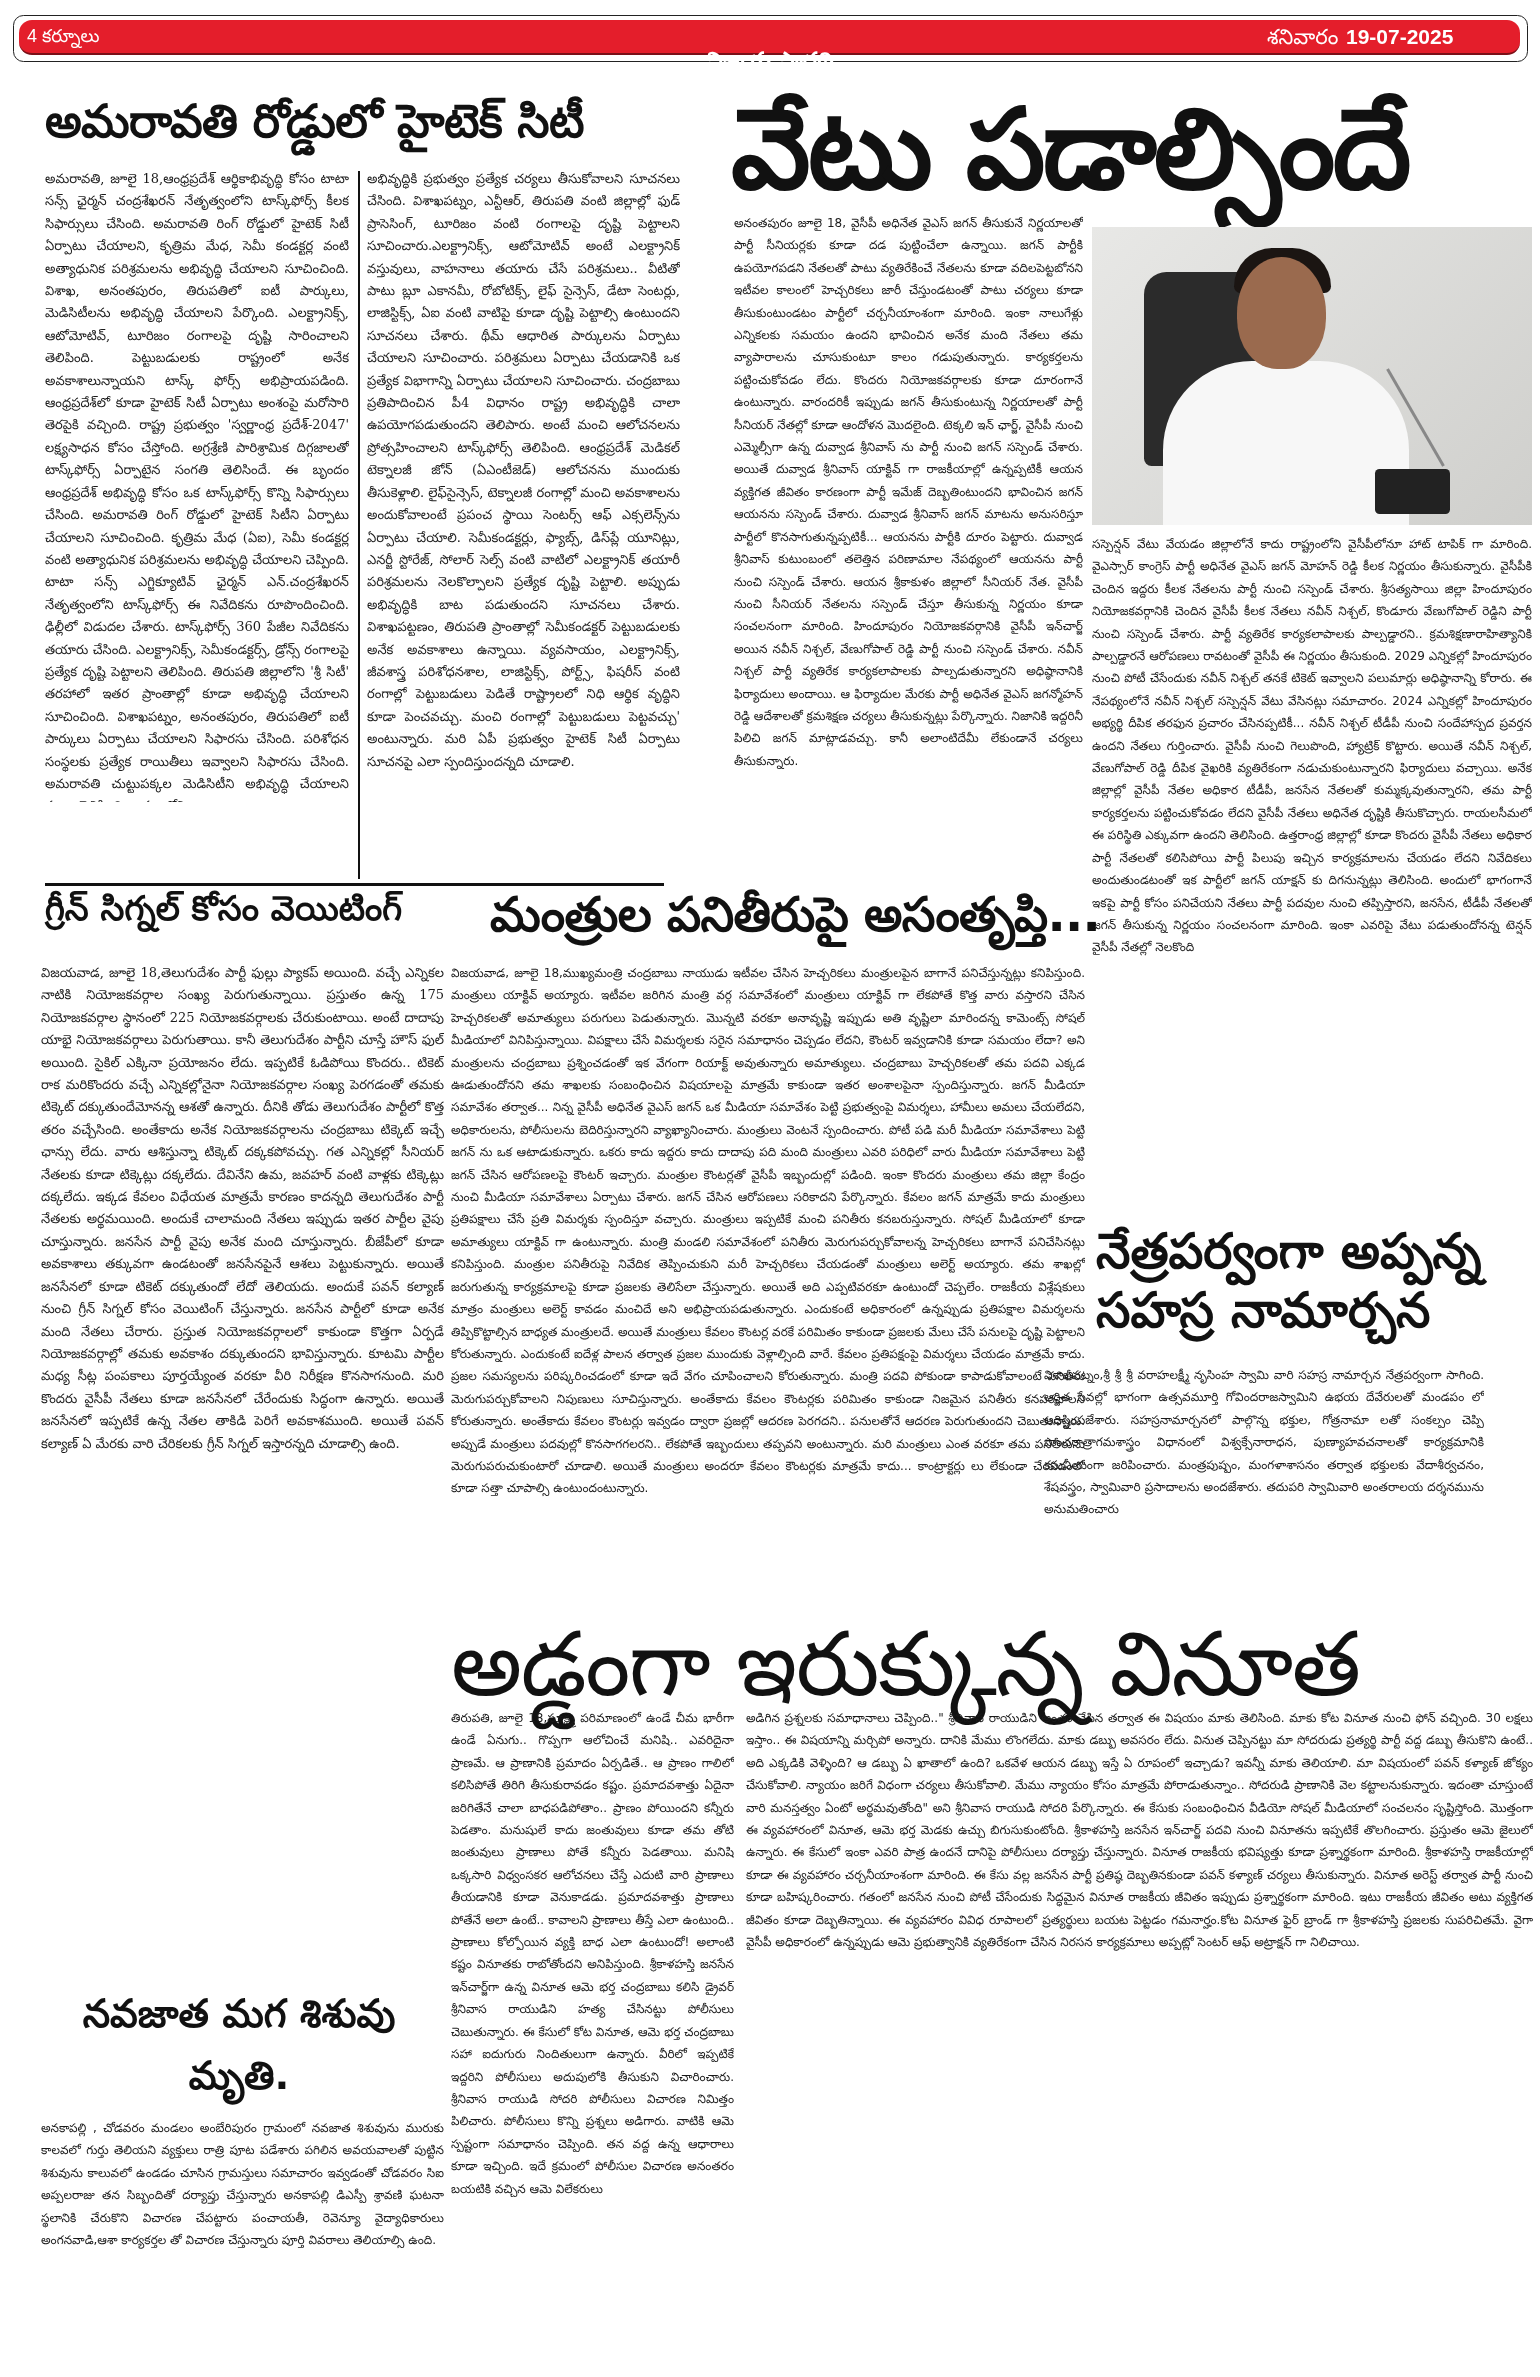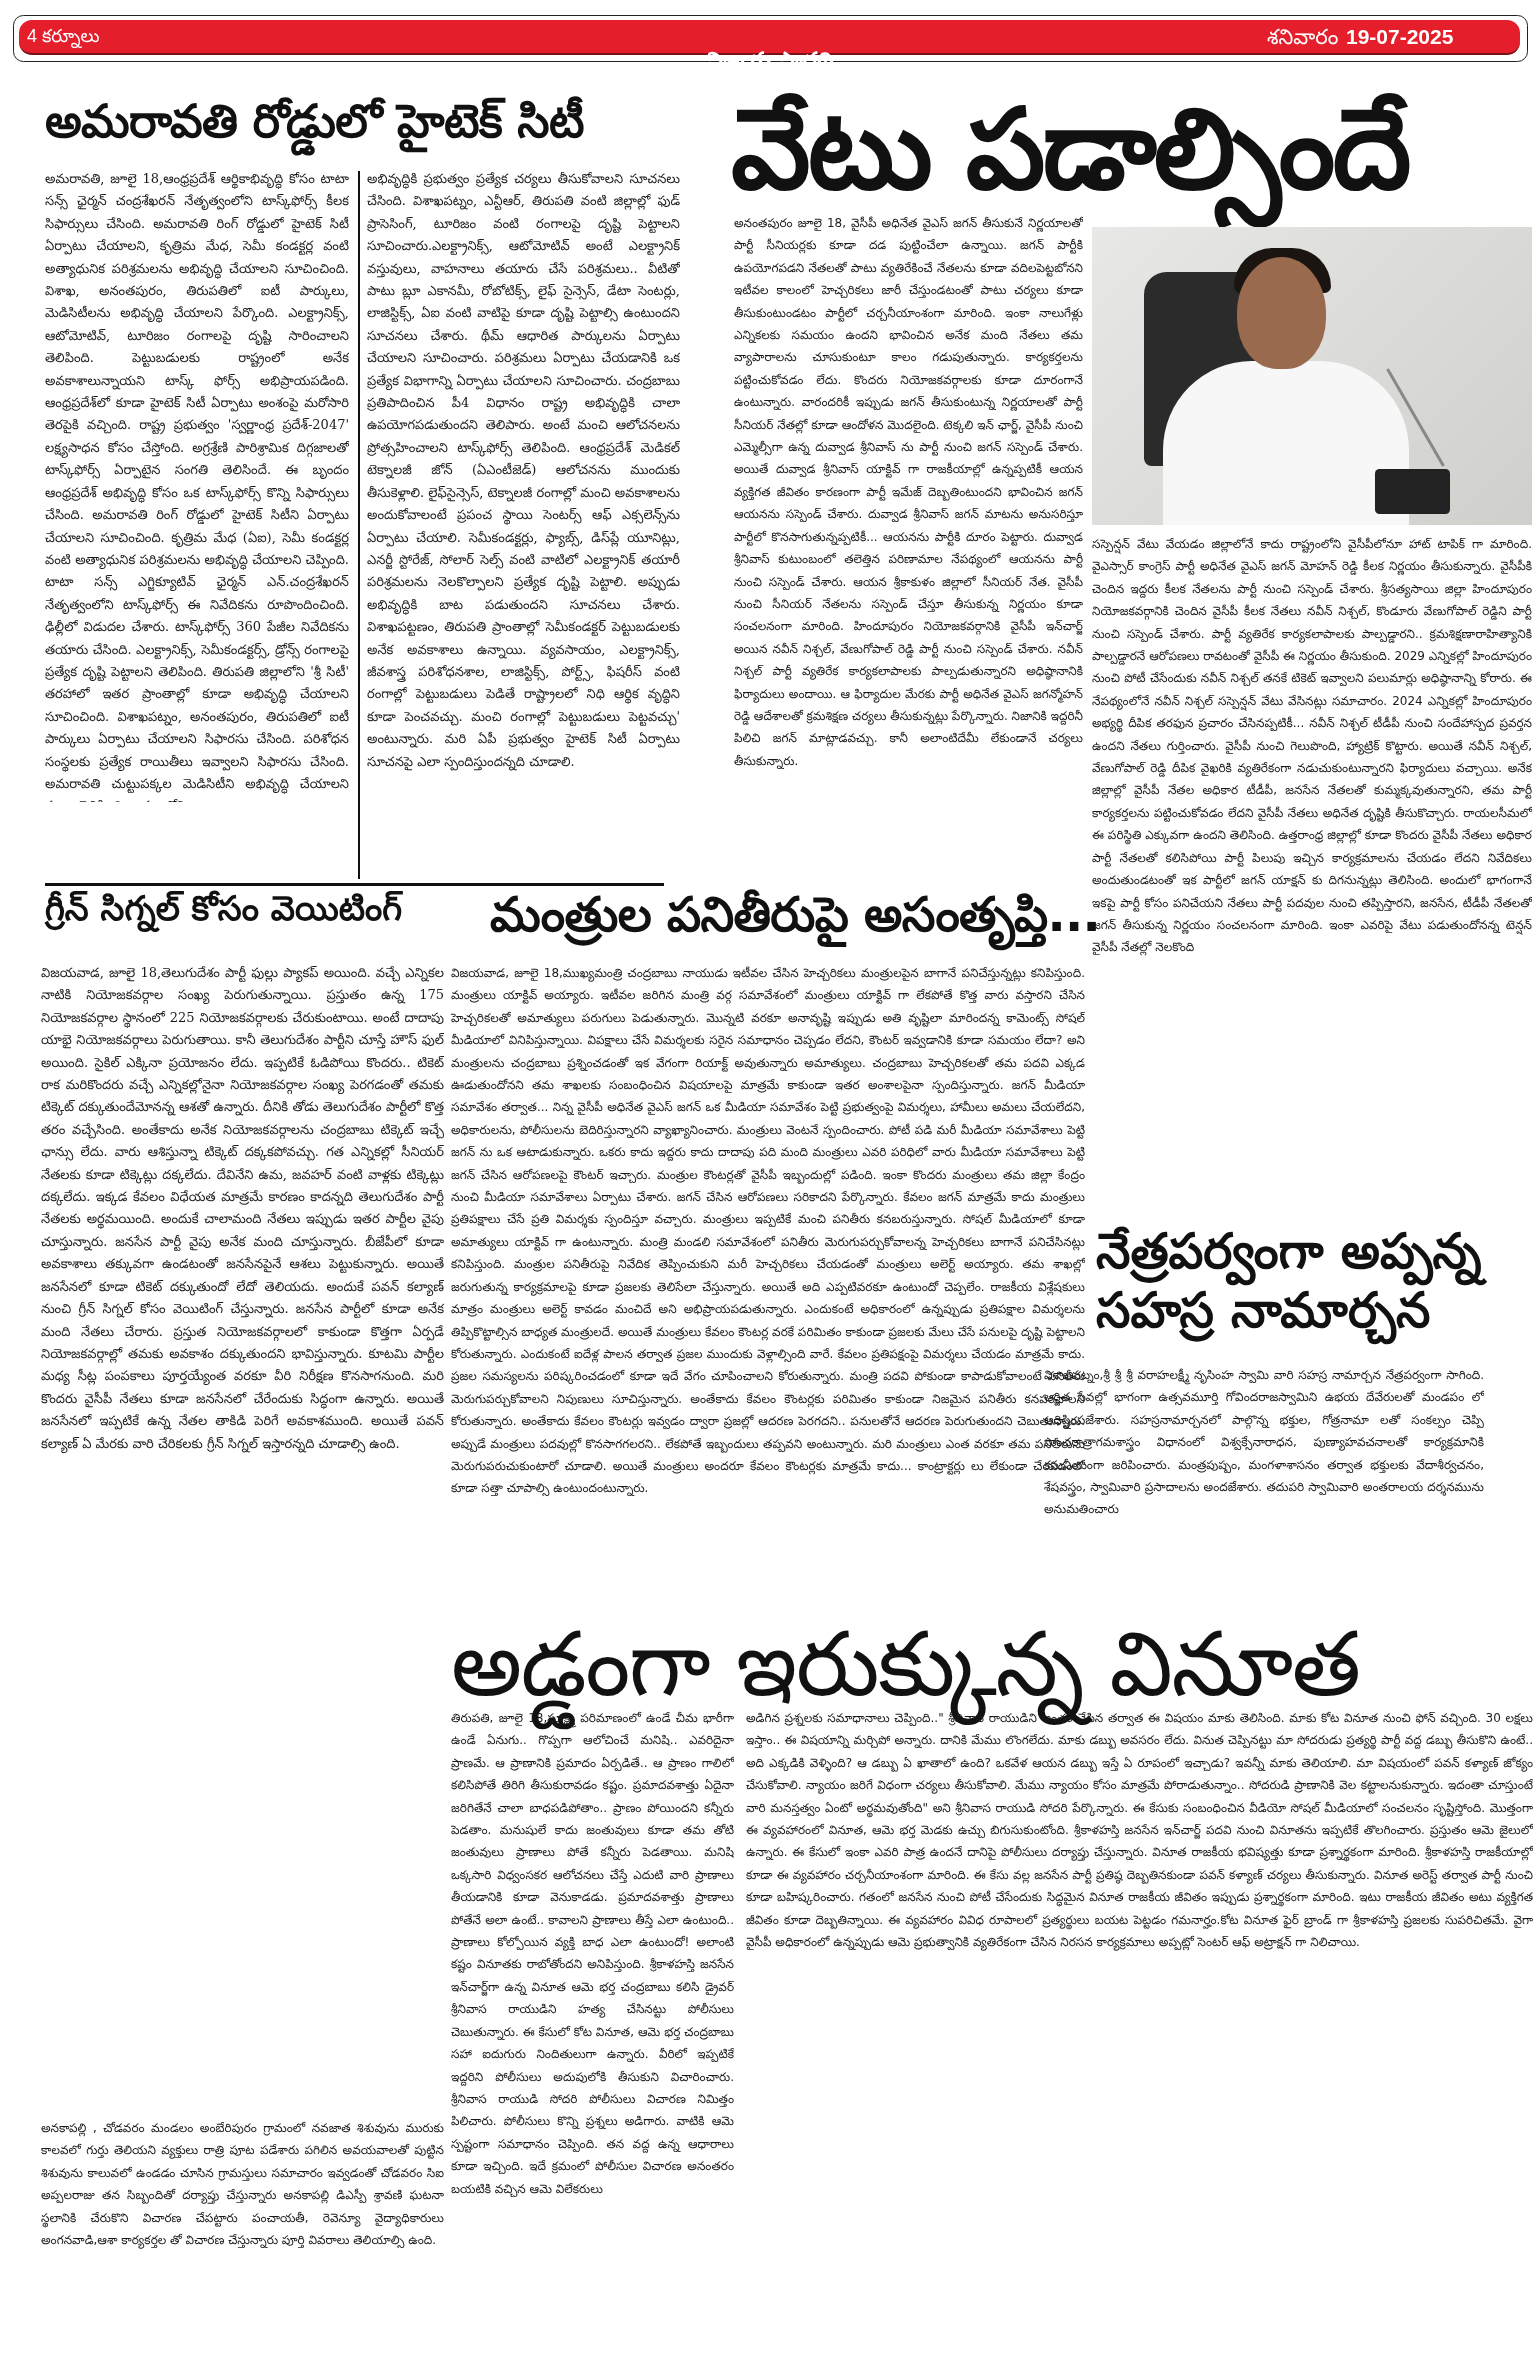--- a/index.html
+++ b/index.html
@@ -101,17 +101,18 @@
 
 <div class="abs hl hl-addanga">అడ్డంగా ఇరుక్కున్న వినూత</div>
 <div class="abs col sans" style="left:451px; top:1707px; width:283px; height:611px;">
   <p>తిరుపతి, జూలై 18,సూక్ష్మ పరిమాణంలో ఉండే చీమ భారీగా ఉండే ఏనుగు.. గొప్పగా ఆలోచించే మనిషి.. ఎవరిదైనా ప్రాణమే. ఆ ప్రాణానికి ప్రమాదం ఏర్పడితే.. ఆ ప్రాణం గాలిలో కలిసిపోతే తిరిగి తీసుకురావడం కష్టం. ప్రమాదవశాత్తు ఏదైనా జరిగితేనే చాలా బాధపడిపోతాం.. ప్రాణం పోయిందని కన్నీరు పెడతాం. మనుషులే కాదు జంతువులు కూడా తమ తోటి జంతువులు ప్రాణాలు పోతే కన్నీరు పెడతాయి. మనిషి ఒక్కసారి విధ్వంసకర ఆలోచనలు చేస్తే ఎదుటి వారి ప్రాణాలు తీయడానికి కూడా వెనుకాడడు. ప్రమాదవశాత్తు ప్రాణాలు పోతేనే అలా ఉంటే.. కావాలని ప్రాణాలు తీస్తే ఎలా ఉంటుంది.. ప్రాణాలు కోల్పోయిన వ్యక్తి బాధ ఎలా ఉంటుందో! అలాంటి కష్టం వినూతకు రాబోతోందని అనిపిస్తుంది. శ్రీకాళహస్తి జనసేన ఇన్‌చార్జ్‌గా ఉన్న వినూత ఆమె భర్త చంద్రబాబు కలిసి డ్రైవర్ శ్రీనివాస రాయుడిని హత్య చేసినట్టు పోలీసులు చెబుతున్నారు. ఈ కేసులో కోట వినూత, ఆమె భర్త చంద్రబాబు సహా ఐదుగురు నిందితులుగా ఉన్నారు. వీరిలో ఇప్పటికే ఇద్దరిని పోలీసులు అదుపులోకి తీసుకుని విచారించారు. శ్రీనివాస రాయుడి సోదరి పోలీసులు విచారణ నిమిత్తం పిలిచారు. పోలీసులు కొన్ని ప్రశ్నలు అడిగారు. వాటికి ఆమె స్పష్టంగా సమాధానం చెప్పింది. తన వద్ద ఉన్న ఆధారాలు కూడా ఇచ్చింది. ఇదే క్రమంలో పోలీసుల విచారణ అనంతరం బయటికి వచ్చిన ఆమె విలేకరులు</p>
 </div>
 <div class="abs col sans" style="left:746px; top:1707px; width:787px; height:611px;">
   <p>అడిగిన ప్రశ్నలకు సమాధానాలు చెప్పింది.." శ్రీనివాస రాయుడిని అంతం చేసిన తర్వాత ఈ విషయం మాకు తెలిసింది. మాకు కోట వినూత నుంచి ఫోన్ వచ్చింది. 30 లక్షలు ఇస్తాం.. ఈ విషయాన్ని మర్చిపో అన్నారు. దానికి మేము లొంగలేదు. మాకు డబ్బు అవసరం లేదు. వినుత చెప్పినట్టు మా సోదరుడు ప్రత్యర్థి పార్టీ వద్ద డబ్బు తీసుకొని ఉంటే.. అది ఎక్కడికి వెళ్ళింది? ఆ డబ్బు ఏ ఖాతాలో ఉంది? ఒకవేళ ఆయన డబ్బు ఇస్తే ఏ రూపంలో ఇచ్చాడు? ఇవన్నీ మాకు తెలియాలి. మా విషయంలో పవన్ కళ్యాణ్ జోక్యం చేసుకోవాలి. న్యాయం జరిగే విధంగా చర్యలు తీసుకోవాలి. మేము న్యాయం కోసం మాత్రమే పోరాడుతున్నాం.. సోదరుడి ప్రాణానికి వెల కట్టాలనుకున్నారు. ఇదంతా చూస్తుంటే వారి మనస్తత్వం ఏంటో అర్థమవుతోంది" అని శ్రీనివాస రాయుడి సోదరి పేర్కొన్నారు. ఈ కేసుకు సంబంధించిన వీడియో సోషల్ మీడియాలో సంచలనం సృష్టిస్తోంది. మొత్తంగా ఈ వ్యవహారంలో వినూత, ఆమె భర్త మెడకు ఉచ్చు బిగుసుకుంటోంది. శ్రీకాళహస్తి జనసేన ఇన్‌చార్జ్ పదవి నుంచి వినూతను ఇప్పటికే తొలగించారు. ప్రస్తుతం ఆమె జైలులో ఉన్నారు. ఈ కేసులో ఇంకా ఎవరి పాత్ర ఉందనే దానిపై పోలీసులు దర్యాప్తు చేస్తున్నారు. వినూత రాజకీయ భవిష్యత్తు కూడా ప్రశ్నార్థకంగా మారింది. శ్రీకాళహస్తి రాజకీయాల్లో కూడా ఈ వ్యవహారం చర్చనీయాంశంగా మారింది. ఈ కేసు వల్ల జనసేన పార్టీ ప్రతిష్ఠ దెబ్బతినకుండా పవన్ కళ్యాణ్ చర్యలు తీసుకున్నారు. వినూత అరెస్ట్ తర్వాత పార్టీ నుంచి కూడా బహిష్కరించారు. గతంలో జనసేన నుంచి పోటీ చేసేందుకు సిద్ధమైన వినూత రాజకీయ జీవితం ఇప్పుడు ప్రశ్నార్థకంగా మారింది. ఇటు రాజకీయ జీవితం అటు వ్యక్తిగత జీవితం కూడా దెబ్బతిన్నాయి. ఈ వ్యవహారం వివిధ రూపాలలో ప్రత్యర్థులు బయట పెట్టడం గమనార్హం.కోట వినూత ఫైర్ బ్రాండ్ గా శ్రీకాళహస్తి ప్రజలకు సుపరిచితమే. వైగా వైసీపీ అధికారంలో ఉన్నప్పుడు ఆమె ప్రభుత్వానికి వ్యతిరేకంగా చేసిన నిరసన కార్యక్రమాలు అప్పట్లో సెంటర్ ఆఫ్ అట్రాక్షన్ గా నిలిచాయి.</p>
 </div>
 
 <div class="abs hl hl-drainage">
+  <div>నవజాత మగ శిశువు మృతి.</div>
 </div>
 <div class="abs col sans" style="left:41px; top:2117px; width:403px; height:201px;">
   <p>అనకాపల్లి , చోడవరం మండలం అంబేరిపురం గ్రామంలో నవజాత శిశువును మురుకు కాలవలో గుర్తు తెలియని వ్యక్తులు రాత్రి పూట పడేశారు పగిలిన అవయవాలతో పుట్టిన శిశువును కాలువలో ఉండడం చూసిన గ్రామస్తులు సమాచారం ఇవ్వడంతో చోడవరం సిఐ అప్పలరాజు తన సిబ్బందితో దర్యాప్తు చేస్తున్నారు అనకాపల్లి డిఎస్పీ శ్రావణి ఘటనా స్థలానికి చేరుకొని విచారణ చేపట్టారు పంచాయతీ, రెవెన్యూ వైద్యాధికారులు అంగనవాడి,ఆశా కార్యకర్తల తో విచారణ చేస్తున్నారు పూర్తి వివరాలు తెలియాల్సి ఉంది.</p>
 </div>
 
 
 </body></html>

